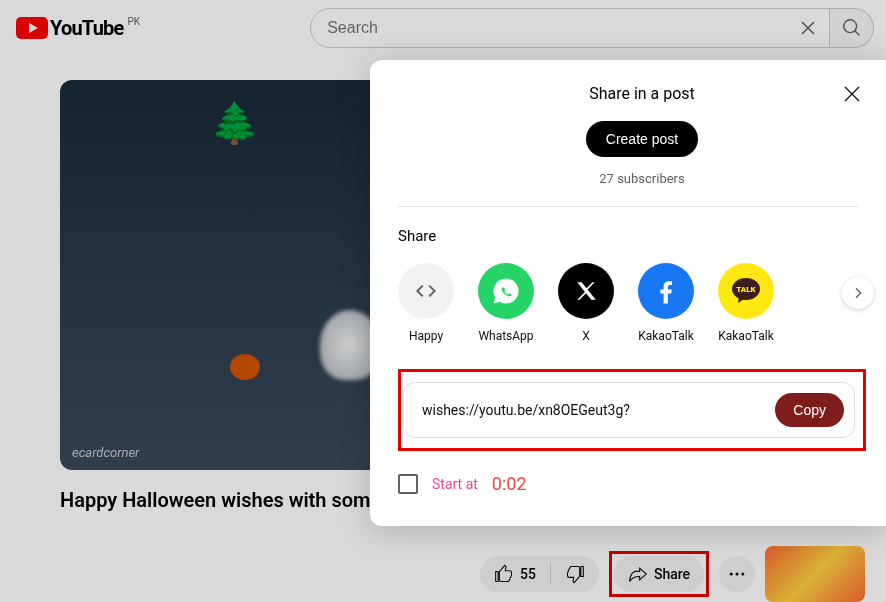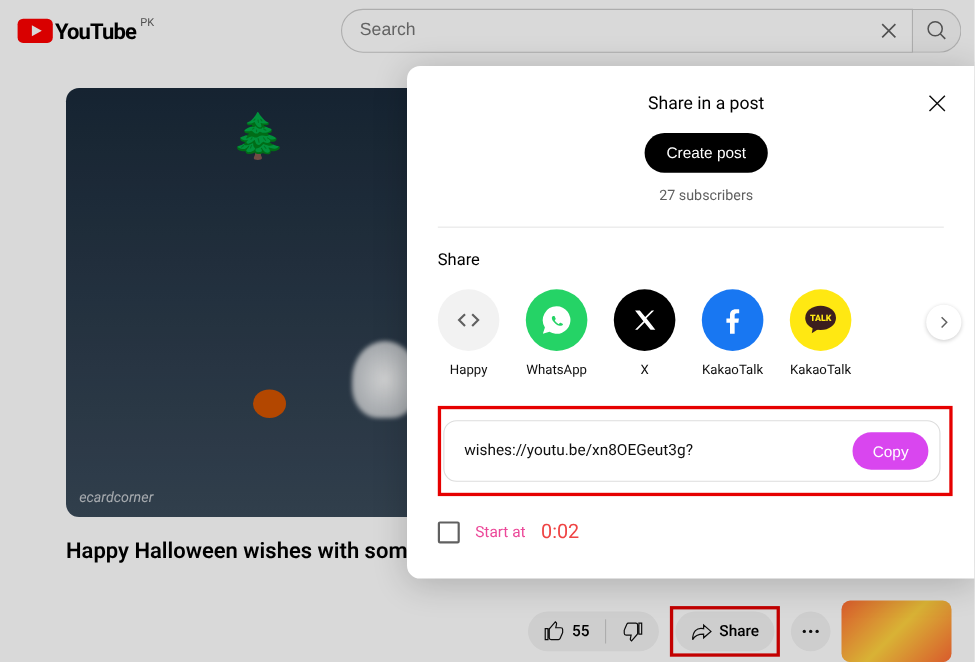--- a/index.html
+++ b/index.html
@@ -53,21 +53,21 @@
     .whatsapp-circle { background: #25d366; }
     .x-circle { background: #000; }
     .fb-circle { background: #1877f2; }
     .email-circle { background: #888; }
     .kakao-circle { background: #ffe812; }
     .scroll-next { position: absolute; right: 12px; top: 14px; width: 32px; height: 32px; border-radius: 50%; background: #fff; box-shadow: 0 1px 4px rgba(0,0,0,0.2); display: flex; align-items: center; justify-content: center; cursor: pointer; }
     
     .url-wrap { border: 3px solid #e60000; padding: 10px 8px 10px 2px; margin-right: 20px; margin-bottom: 22px; }
     .url-box { display: flex; align-items: center; border: 1px solid #ddd; border-radius: 12px; padding: 10px 10px 10px 18px; }
     .url-text { flex: 1; font-size: 14px; color: #0f0f0f; }
-    .copy-btn { background: #d946ef; color: #fff; border: none; padding: 9px 18px; border-radius: 18px; font-size: 14px; font-weight: 500; cursor: pointer; }
+    .copy-btn { background: #7f1d1d; color: #fff; border: none; padding: 9px 18px; border-radius: 18px; font-size: 14px; font-weight: 500; cursor: pointer; }
     
     .start-at-row { display: flex; align-items: center; gap: 14px; }
     .checkbox { width: 20px; height: 20px; border: 2px solid #606060; border-radius: 2px; cursor: pointer; }
     .start-label { font-size: 14px; color: #ec4899; }
     .start-time { font-size: 18px; color: #ef4444; }
     
     svg { display: block; }
   </style>
 </head>
 <body>

